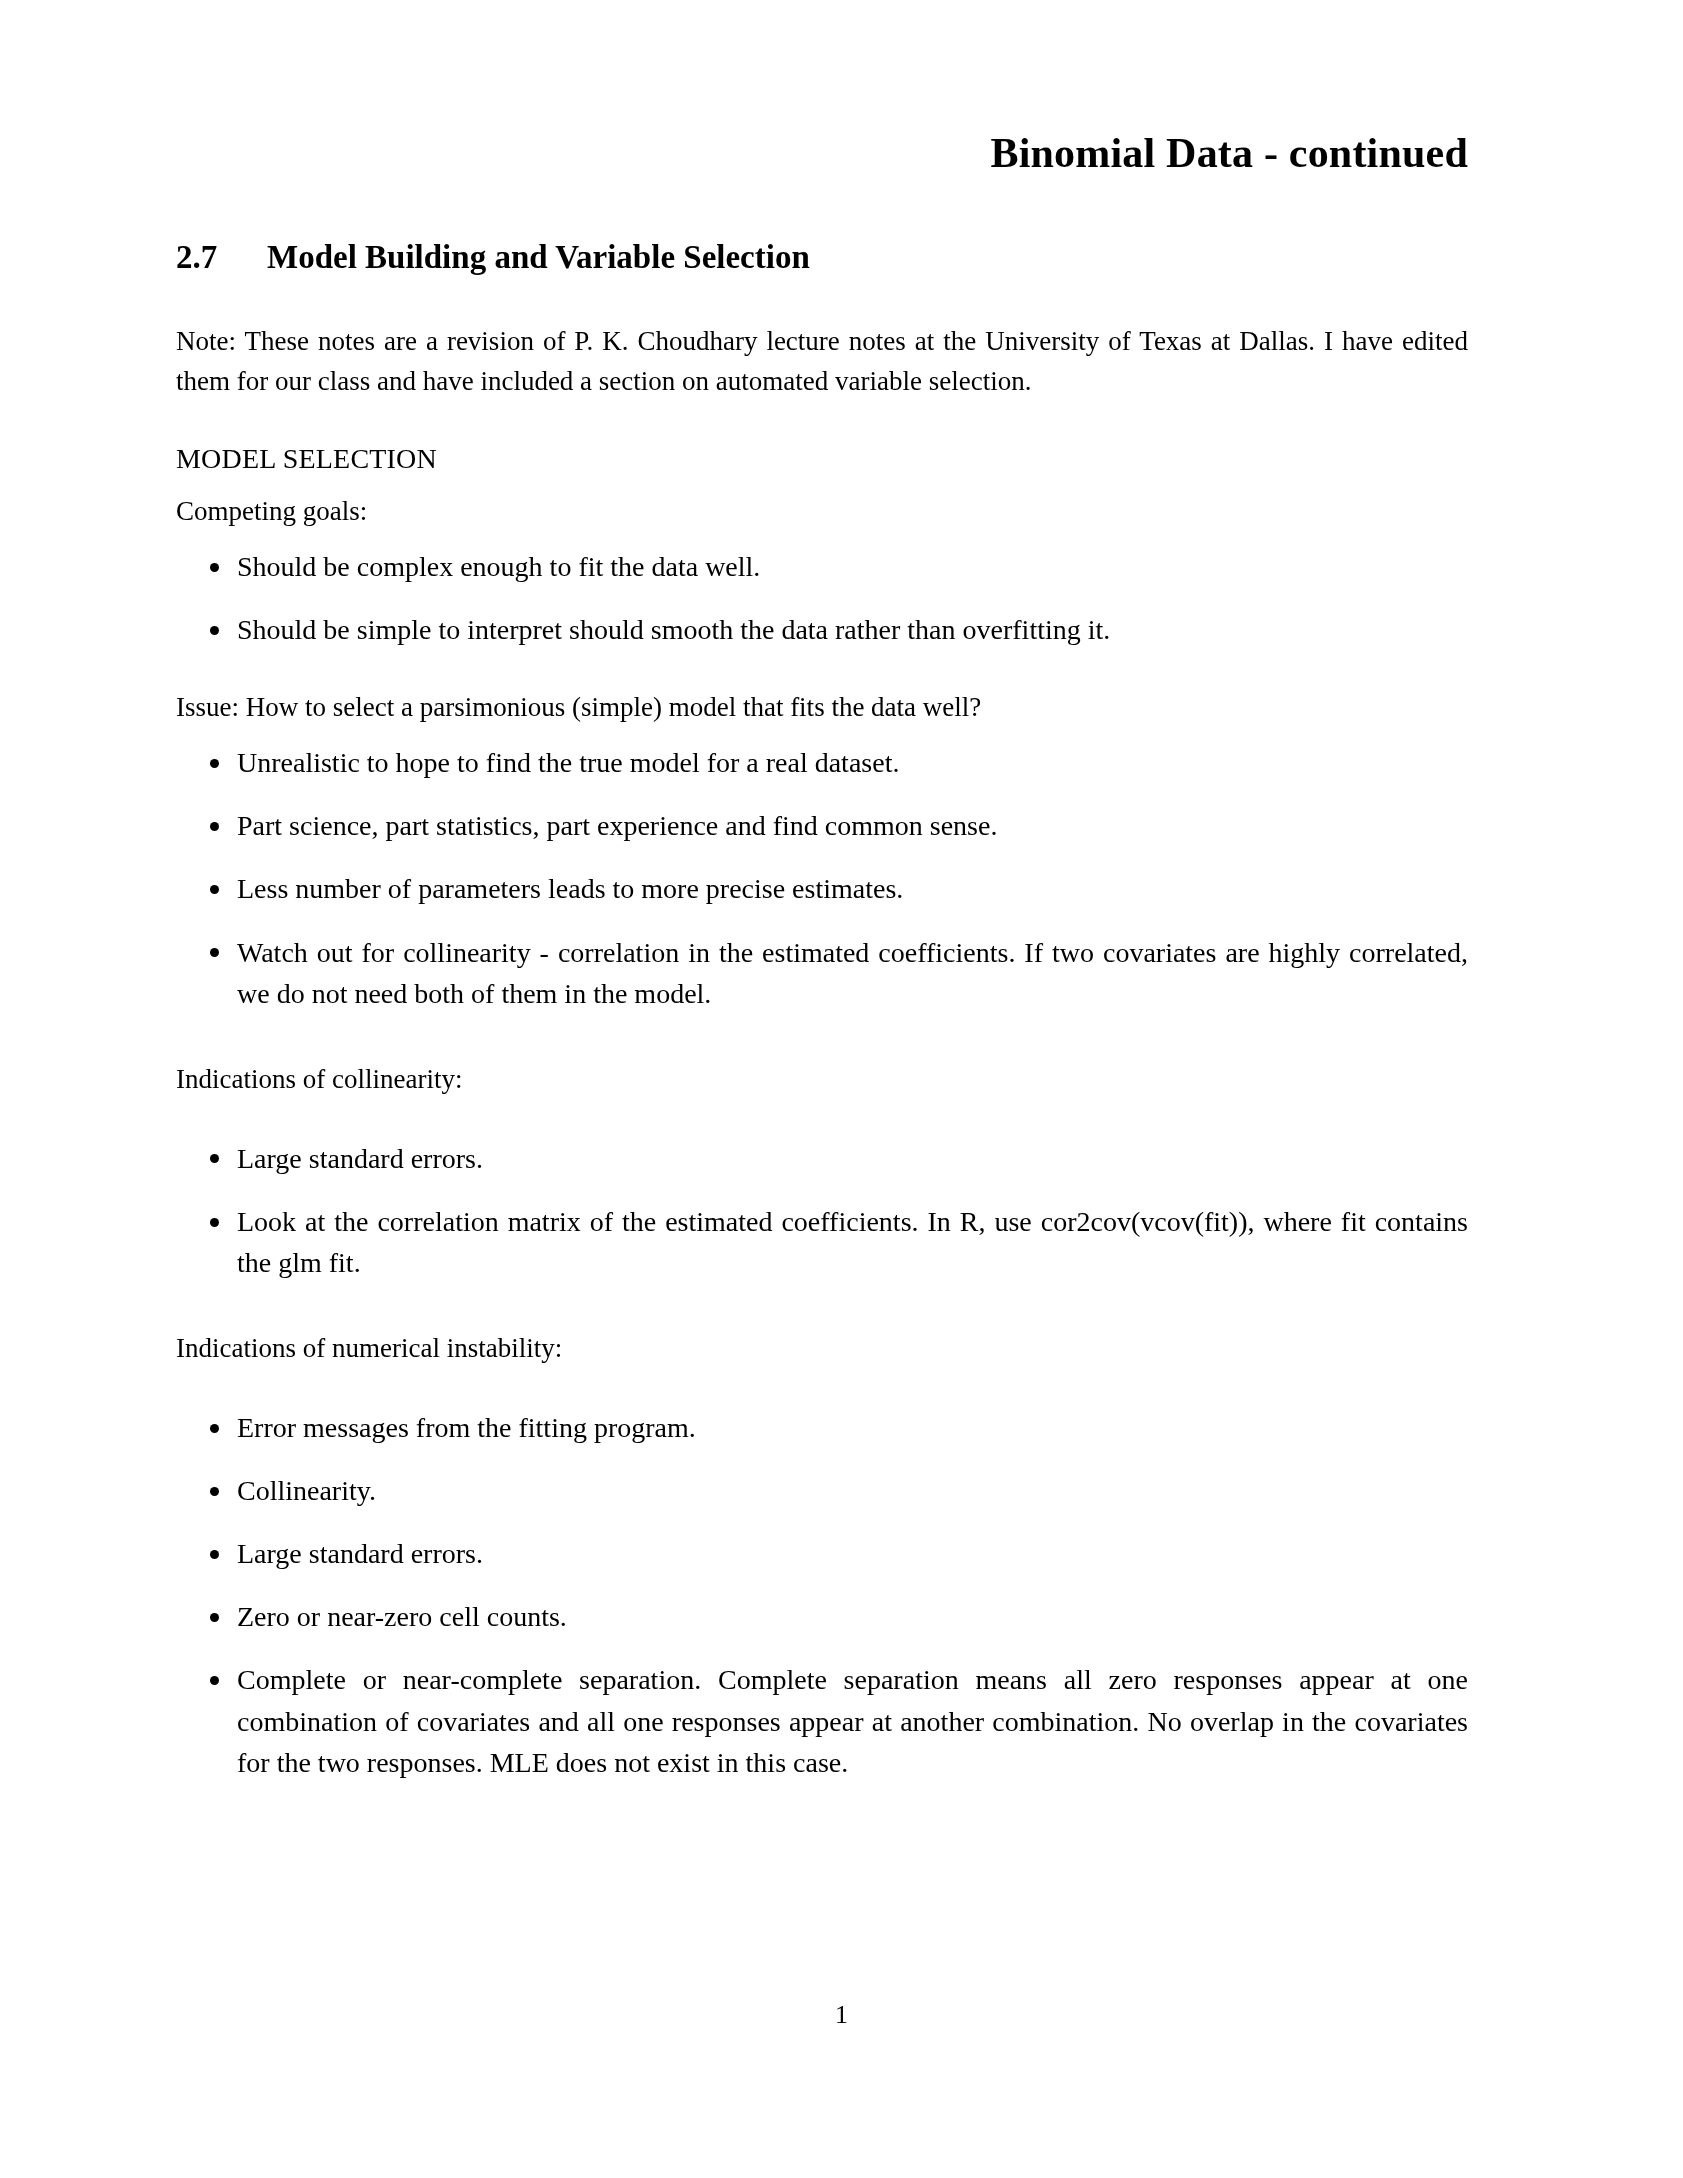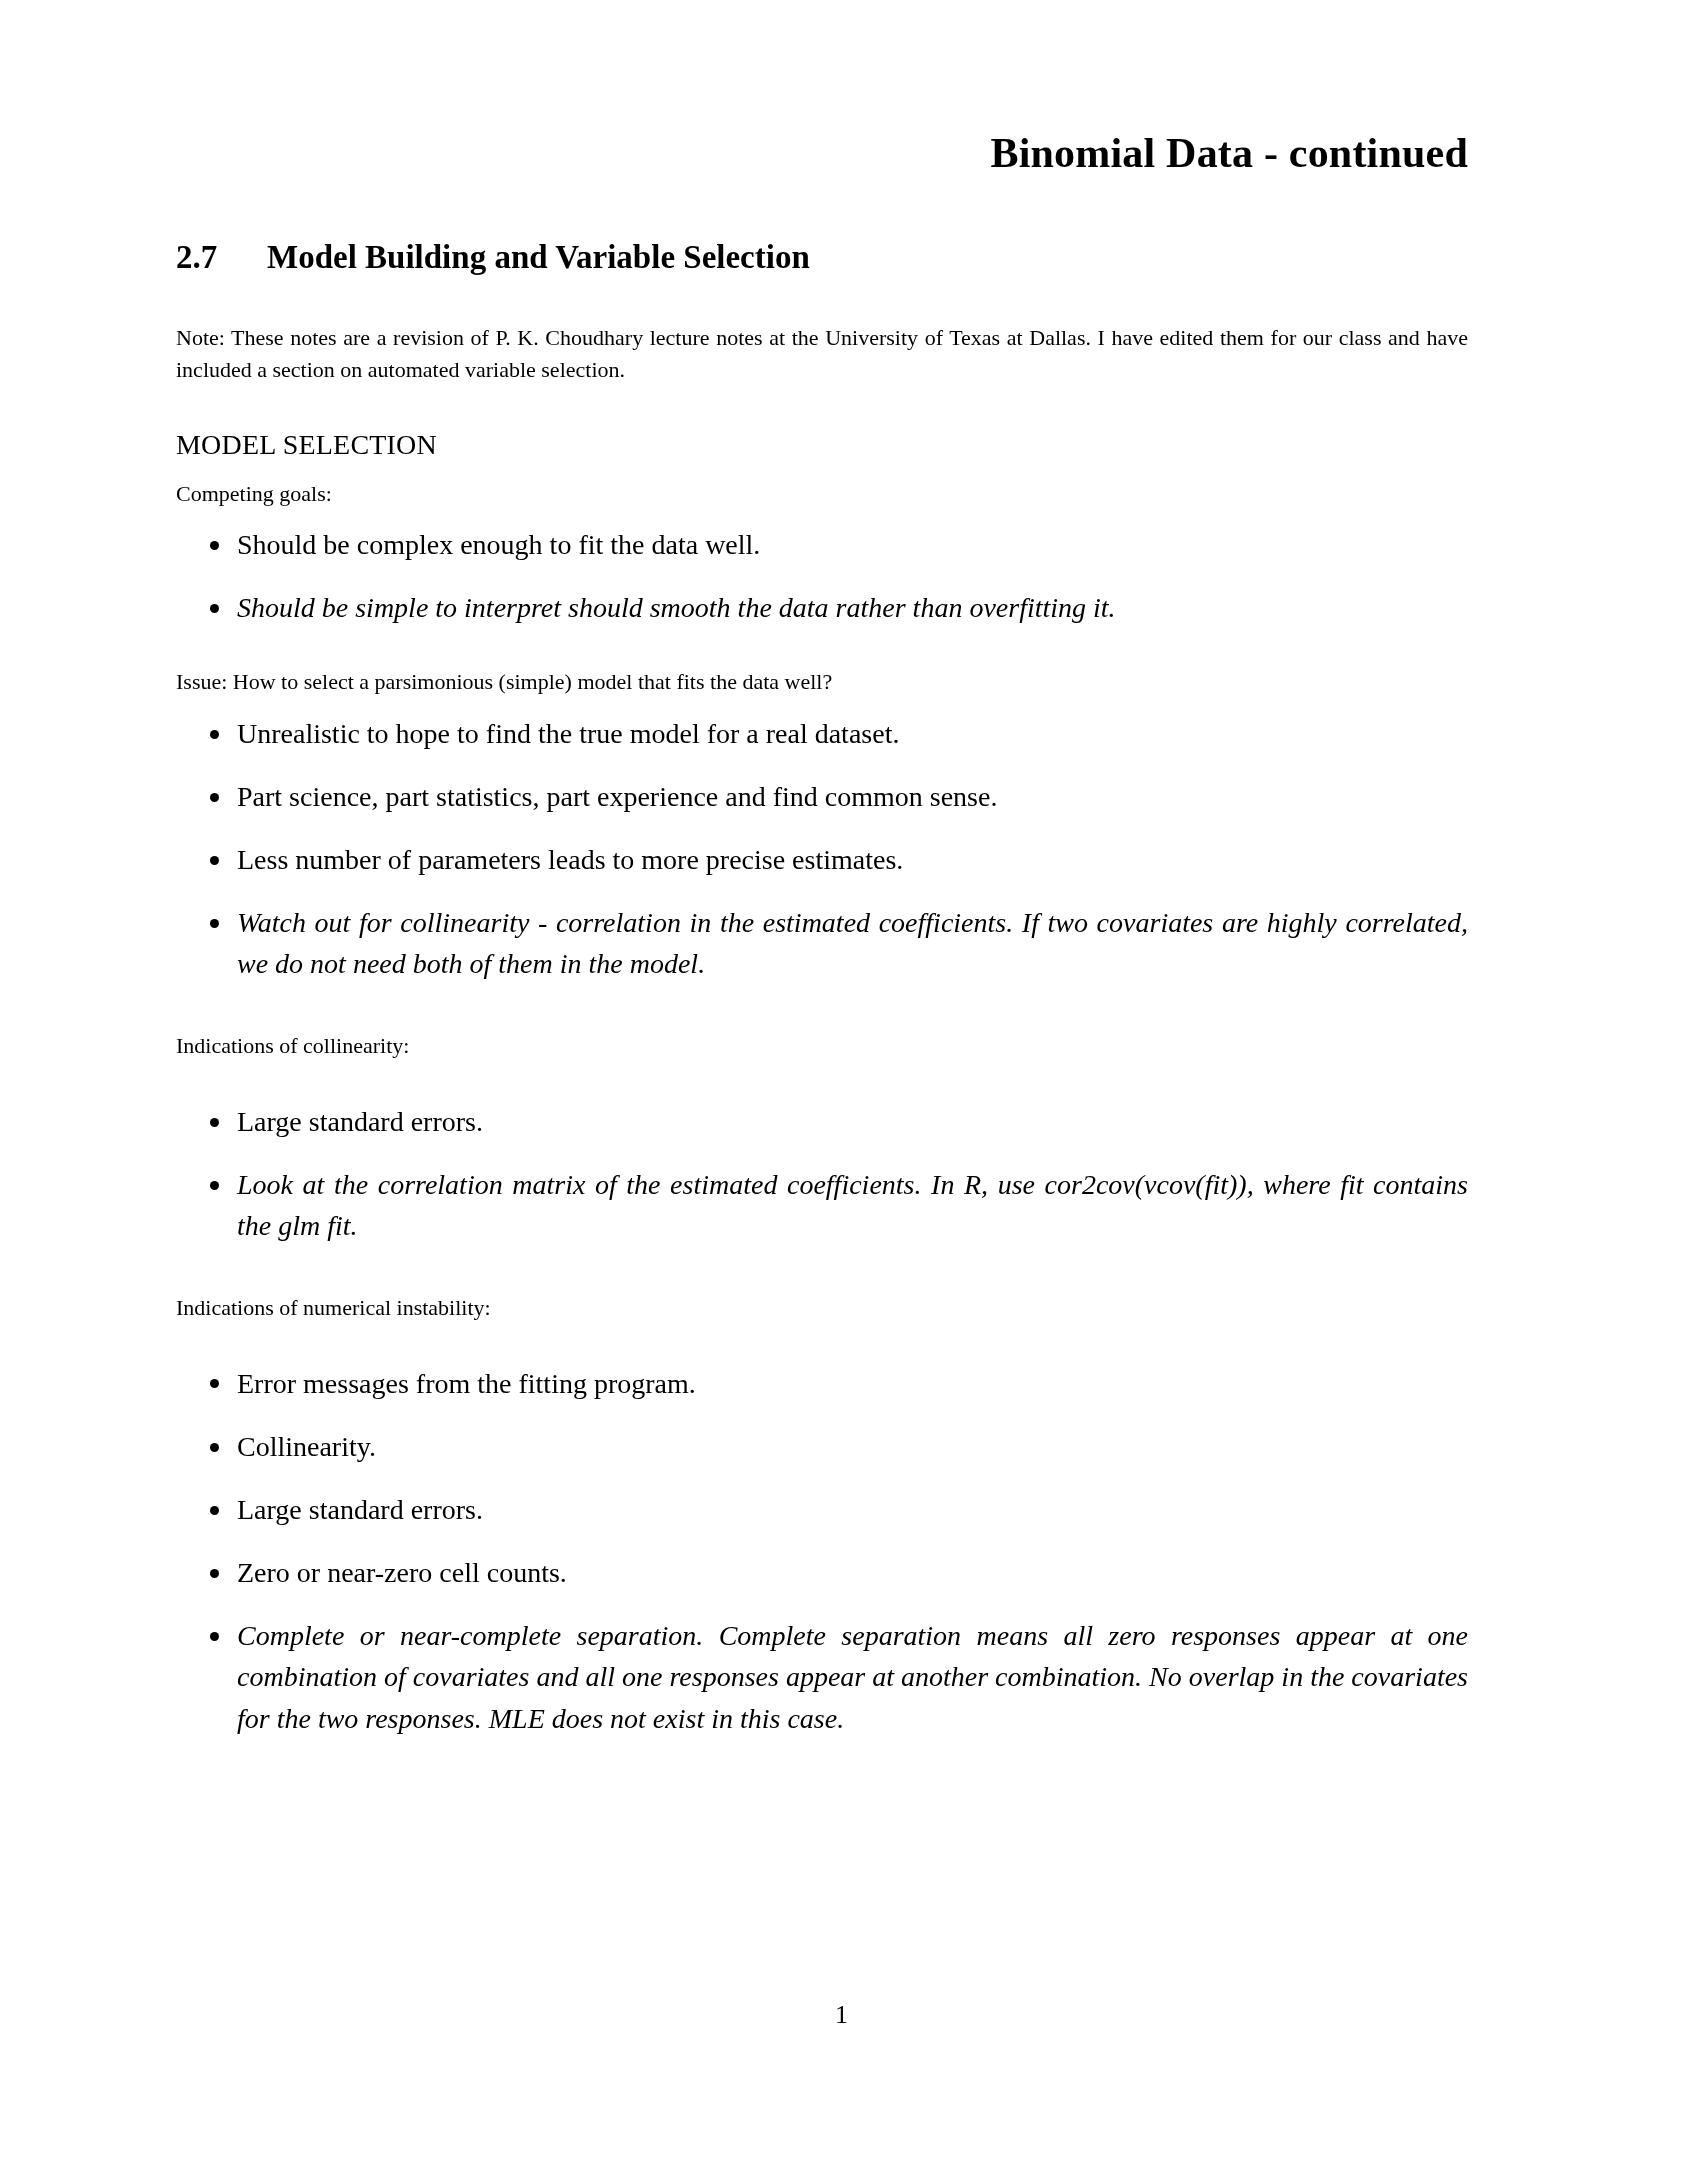--- a/index.html
+++ b/index.html
@@ -47,21 +47,21 @@
     line-height: 1.2;
     justify-content: center;
   }
   .section-num {
     width: 91px;
     flex: 0 0 91px;
   }
   .section-title { flex: 1 1 auto; font-family: Liberation Serif, serif; }
 
   p.para {
-    font-size: 22px;
+    font-size: 27px;
     line-height: 1.47;
     text-align: justify;
     text-justify: inter-word;
     margin: 6px 0 27px 0;
     hyphens: manual;
   }
 
   .subhead {
     font-size: 28px;
     line-height: 1.4;
@@ -76,21 +76,21 @@
   }
   ul.bullets > li {
     position: relative;
     padding-left: 61px;
     margin-bottom: 22px;
     font-size: 28px;
     line-height: 1.47;
     text-align: justify;
     text-justify: inter-word;
   }
-  ul.bullets > li:last-child { margin-bottom: 0; font-style: italic; }
+  ul.bullets > li:last-child { margin-bottom: 0; }
   ul.bullets > li .dot {
     position: absolute;
     left: 34px;
     top: 0.60em;
     width: 9px;
     height: 9px;
     background: #000;
     border-radius: 50%;
   }
   ul.bullets > li .txt { display: block; }

